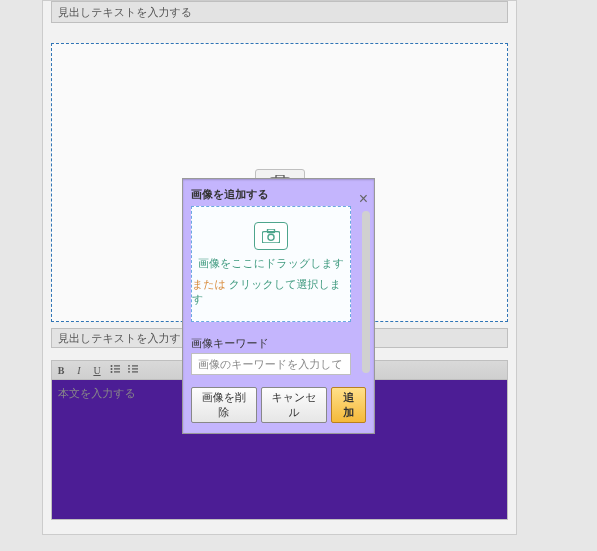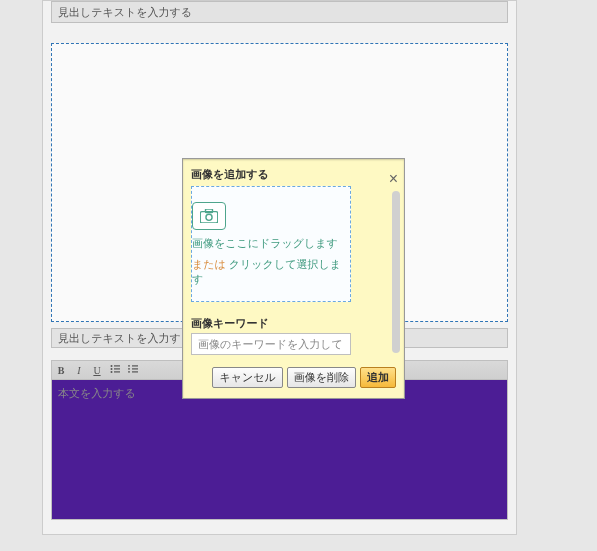--- a/index.html
+++ b/index.html
@@ -92,23 +92,23 @@
       border: 1px solid #bfbfbf;
       border-top: none;
       font-size: 11px;
       color: #888;
       padding: 6px;
     }
     
     .modal {
       position: absolute;
       left: 182px;
-      top: 158px;
-      width: 223px;
-      background: #fef9c3;
+      top: 178px;
+      width: 193px;
+      background: #c4b5fd;
       border: 1px solid #999;
       box-shadow: 0 1px 2px rgba(0,0,0,.2) inset;
       padding: 8px 8px 10px;
     }
     .modal-title {
       font-size: 11px;
       font-weight: bold;
       color: #333;
     }
     .close-x {
@@ -137,42 +137,42 @@
     }
     .modal-drop {
       margin-top: 4px;
       width: 160px;
       height: 116px;
       border: 1px dashed #6aa8e0;
       background: #fafdff;
       position: relative;
       display: flex;
       flex-direction: column;
-      align-items: flex-start;
+      align-items: center;
       justify-content: center;
       gap: 6px;
     }
     .modal-cam-btn {
       width: 34px;
       height: 28px;
       background: #fff;
       border: 1px solid #4ea58c;
       border-radius: 4px;
       display: flex;
       align-items: center;
       justify-content: center;
     }
     .drop-line {
       font-size: 11px;
       color: #3f9a7f;
     }
     .drop-line .orange { color: #d88a3a; margin-top: 32px; }
     .kw-label {
       font-size: 11px;
-      font-weight: bold;
+      font-weight: normal;
       color: #333;
       margin-top: 14px;
     }
     .kw-input {
       width: 160px;
       height: 22px;
       border: 1px solid #bfbfbf;
       background: #fff;
       font-size: 11px;
       padding: 0 6px;
@@ -256,17 +256,17 @@
         <rect x="6" y="0" width="8" height="4" rx="1" fill="none" stroke="#4ea58c" stroke-width="1.6"></rect>
         <circle cx="10" cy="9.5" r="3.5" fill="none" stroke="#4ea58c" stroke-width="1.6"></circle>
       </svg>
     </div>
     <div class="drop-line">画像をここにドラッグします</div>
     <div class="drop-line"><span class="orange">または </span><span>クリックして選択します</span></div>
   </div>
   <div class="kw-label">画像キーワード</div>
   <input class="kw-input" placeholder="画像のキーワードを入力してください" style="">
   <div class="btn-row">
+    <button class="btn">画像を削除</button>
     <button class="btn">キャンセル</button>
-    <button class="btn">画像を削除</button>
     <button class="btn primary">追加</button>
   </div>
 </div>
 
 </body></html>

